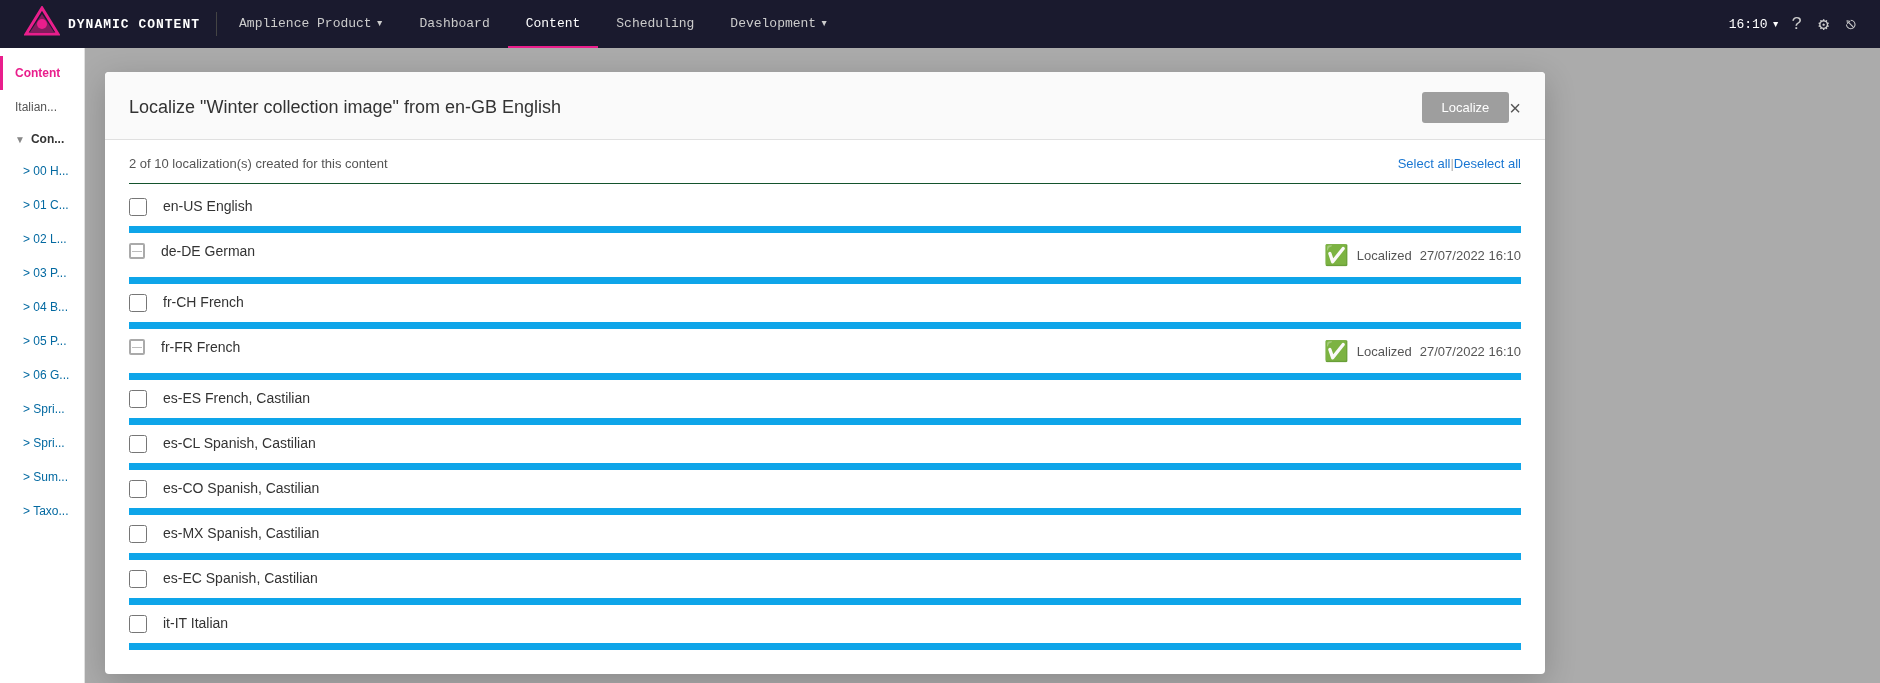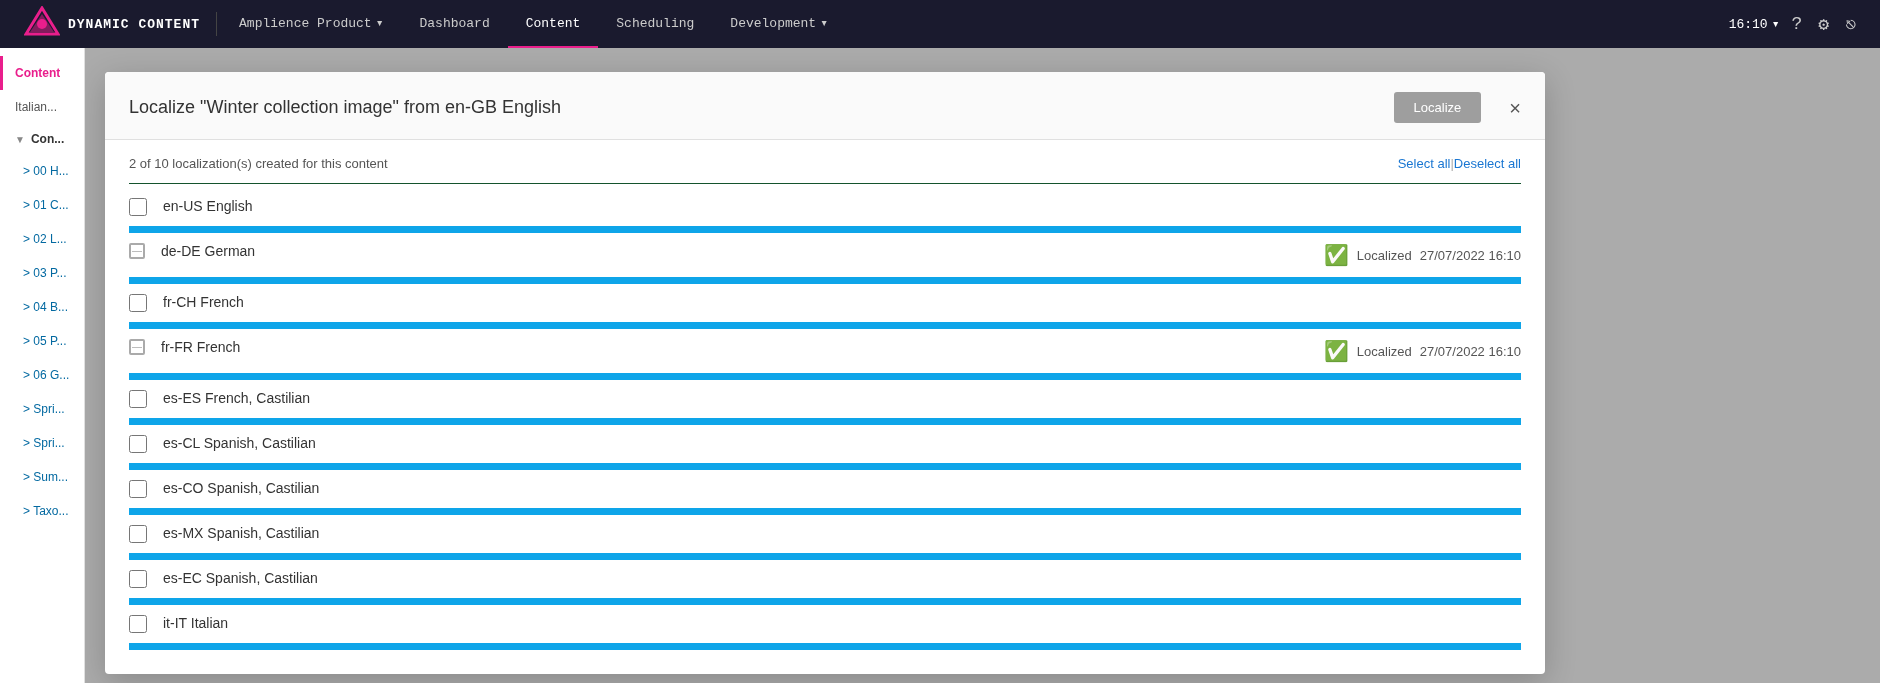--- a/index.html
+++ b/index.html
@@ -60,21 +60,21 @@
       background: #fff; border-radius: 4px; box-shadow: 0 8px 32px rgba(0,0,0,0.2);
       width: 1440px; max-width: calc(100% - 40px); min-height: 540px;
       display: flex; flex-direction: column;
     }
     .dialog-header {
       display: flex; align-items: center; justify-content: space-between;
       padding: 20px 24px 16px 24px; border-bottom: 1px solid #e0e0e0;
       background: #fafafa; border-radius: 4px 4px 0 0;
     }
     .dialog-title { font-size: 18px; font-weight: 500; color: #333; }
-    .dialog-header-right { display: flex; align-items: center; gap: 28px; }
+    .dialog-header-right { display: flex; align-items: center; gap: 0; }
     .btn-localize {
       background: #9e9e9e; color: #fff; border: none; border-radius: 3px;
       padding: 8px 20px; font-size: 13px; cursor: pointer; font-weight: 500;
     }
     .btn-close {
       background: none; border: none; font-size: 20px; cursor: pointer; color: #555; line-height: 1;
     }
     .dialog-body { padding: 0 24px 24px 24px; flex: 1; }
     .dialog-info-bar {
       display: flex; align-items: center; justify-content: space-between;

